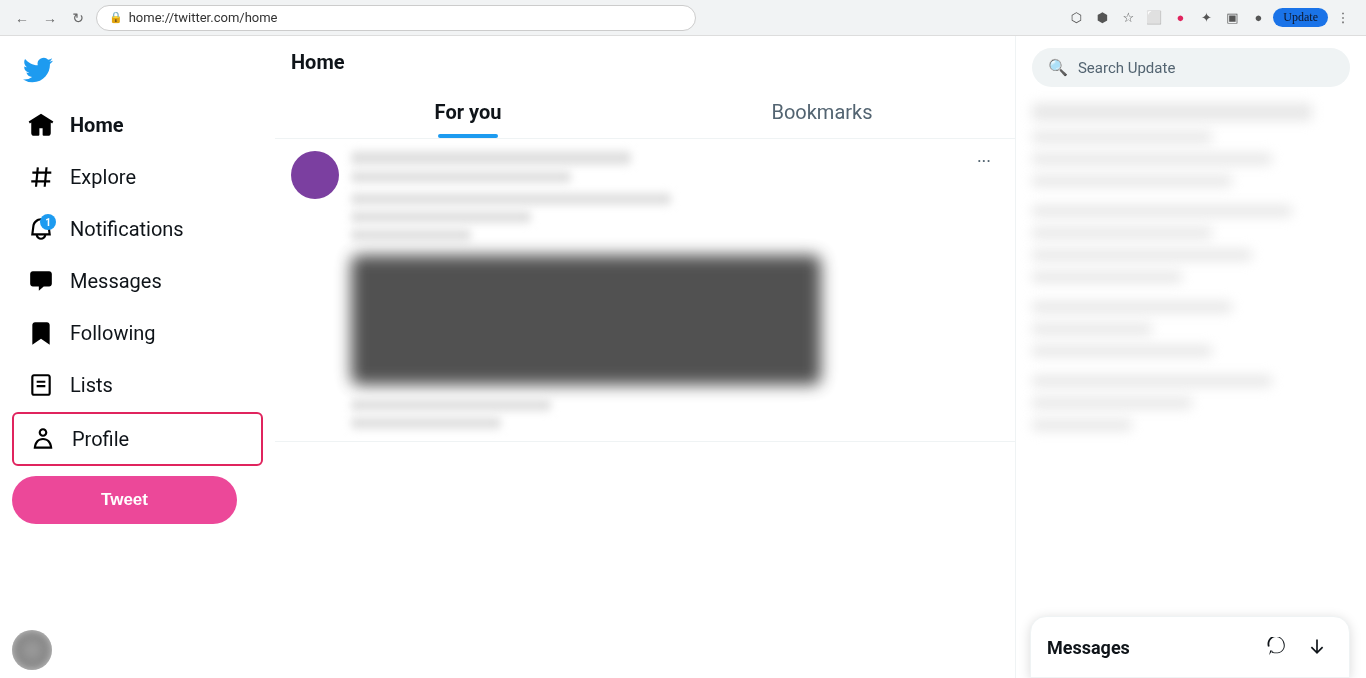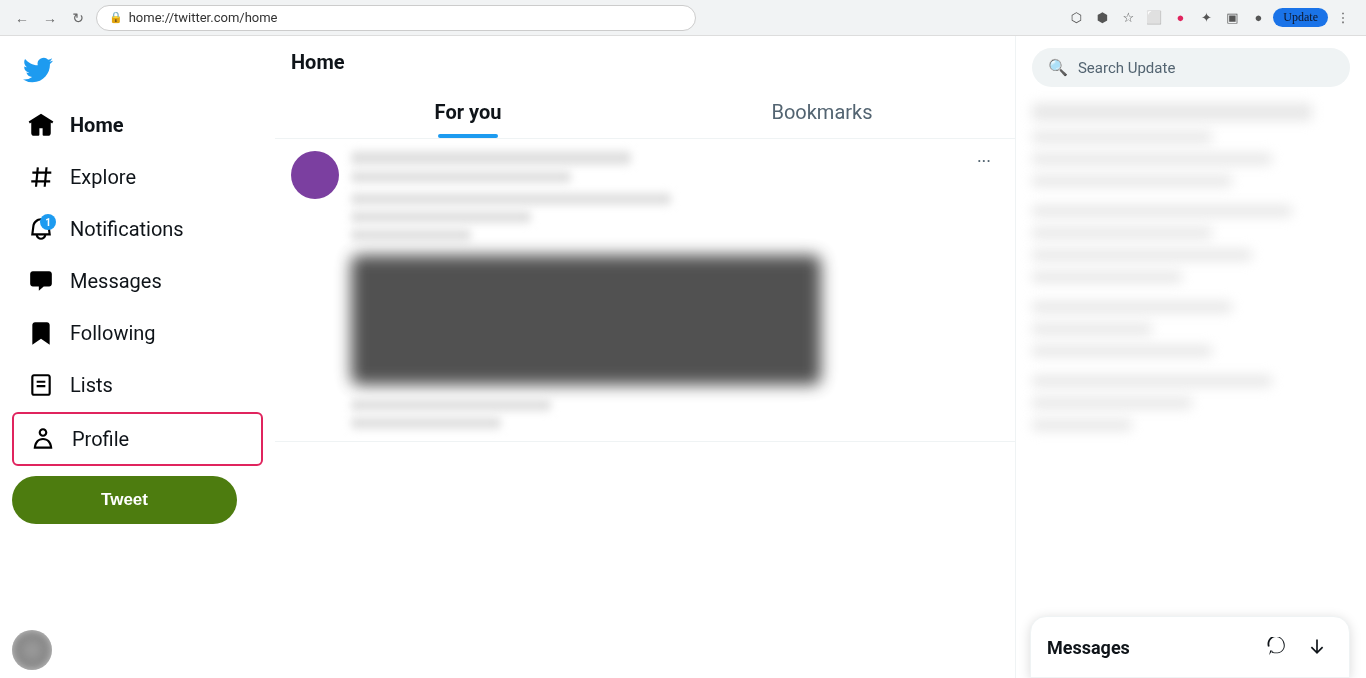--- a/index.html
+++ b/index.html
@@ -110,21 +110,21 @@
       display: flex; align-items: center; justify-content: center;
       font-weight: 700;
     }
 
     .profile-highlight {
       border: 2px solid #e0245e;
       border-radius: 6px;
     }
 
     .tweet-btn {
-      background: #4d7c0f;
+      background: #ec4899;
       color: #fff;
       border: none;
       border-radius: 9999px;
       padding: 14px 30px;
       font-size: 17px;
       font-weight: 700;
       cursor: pointer;
       width: 225px;
       margin-top: 8px;
     }

